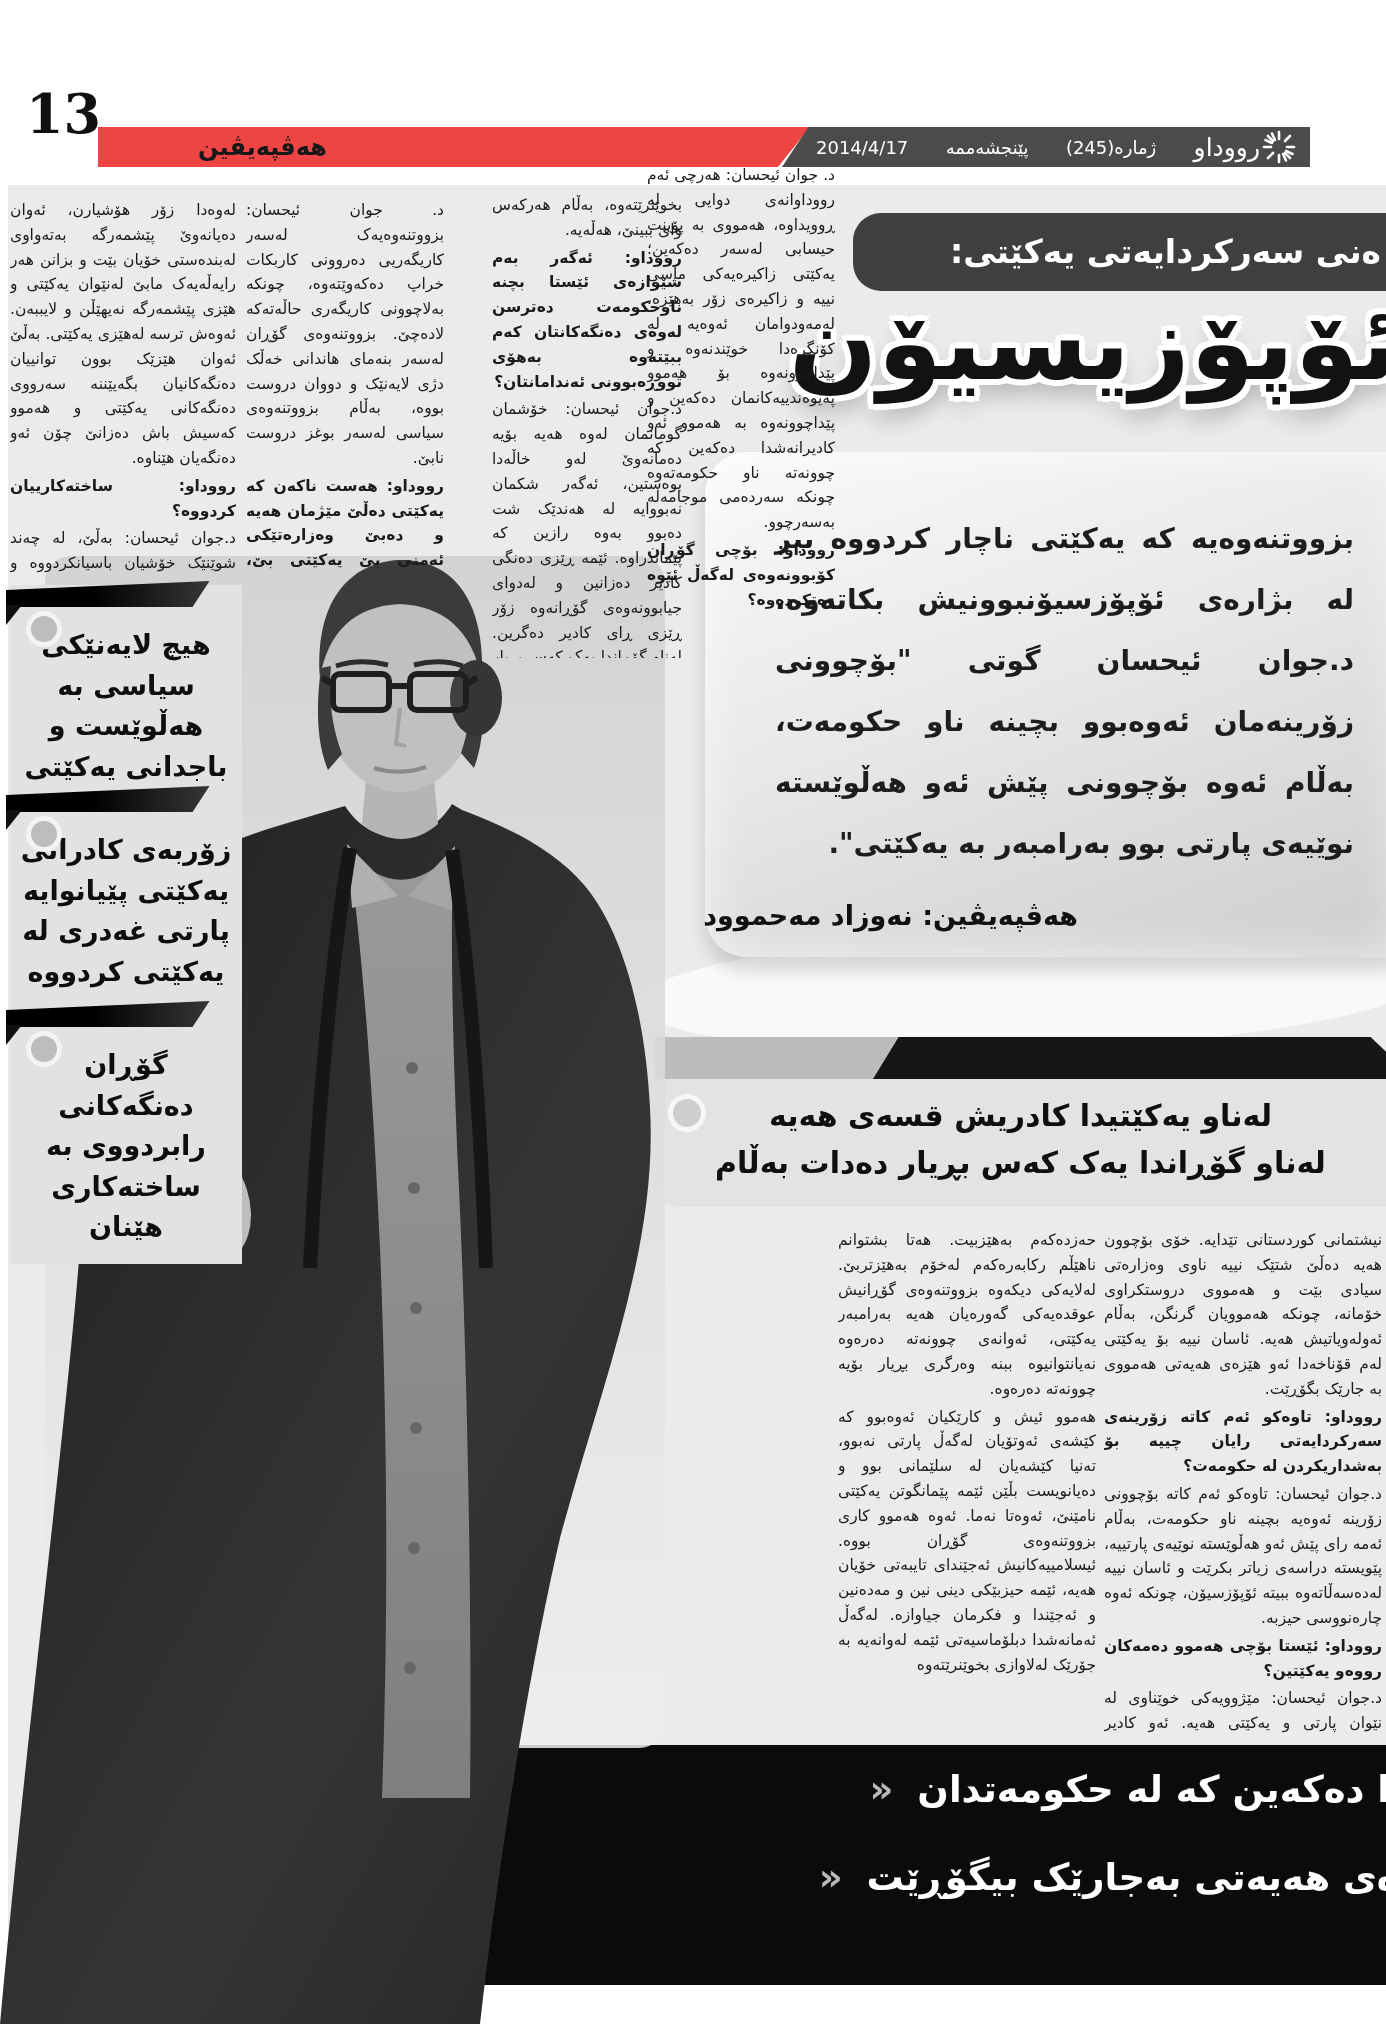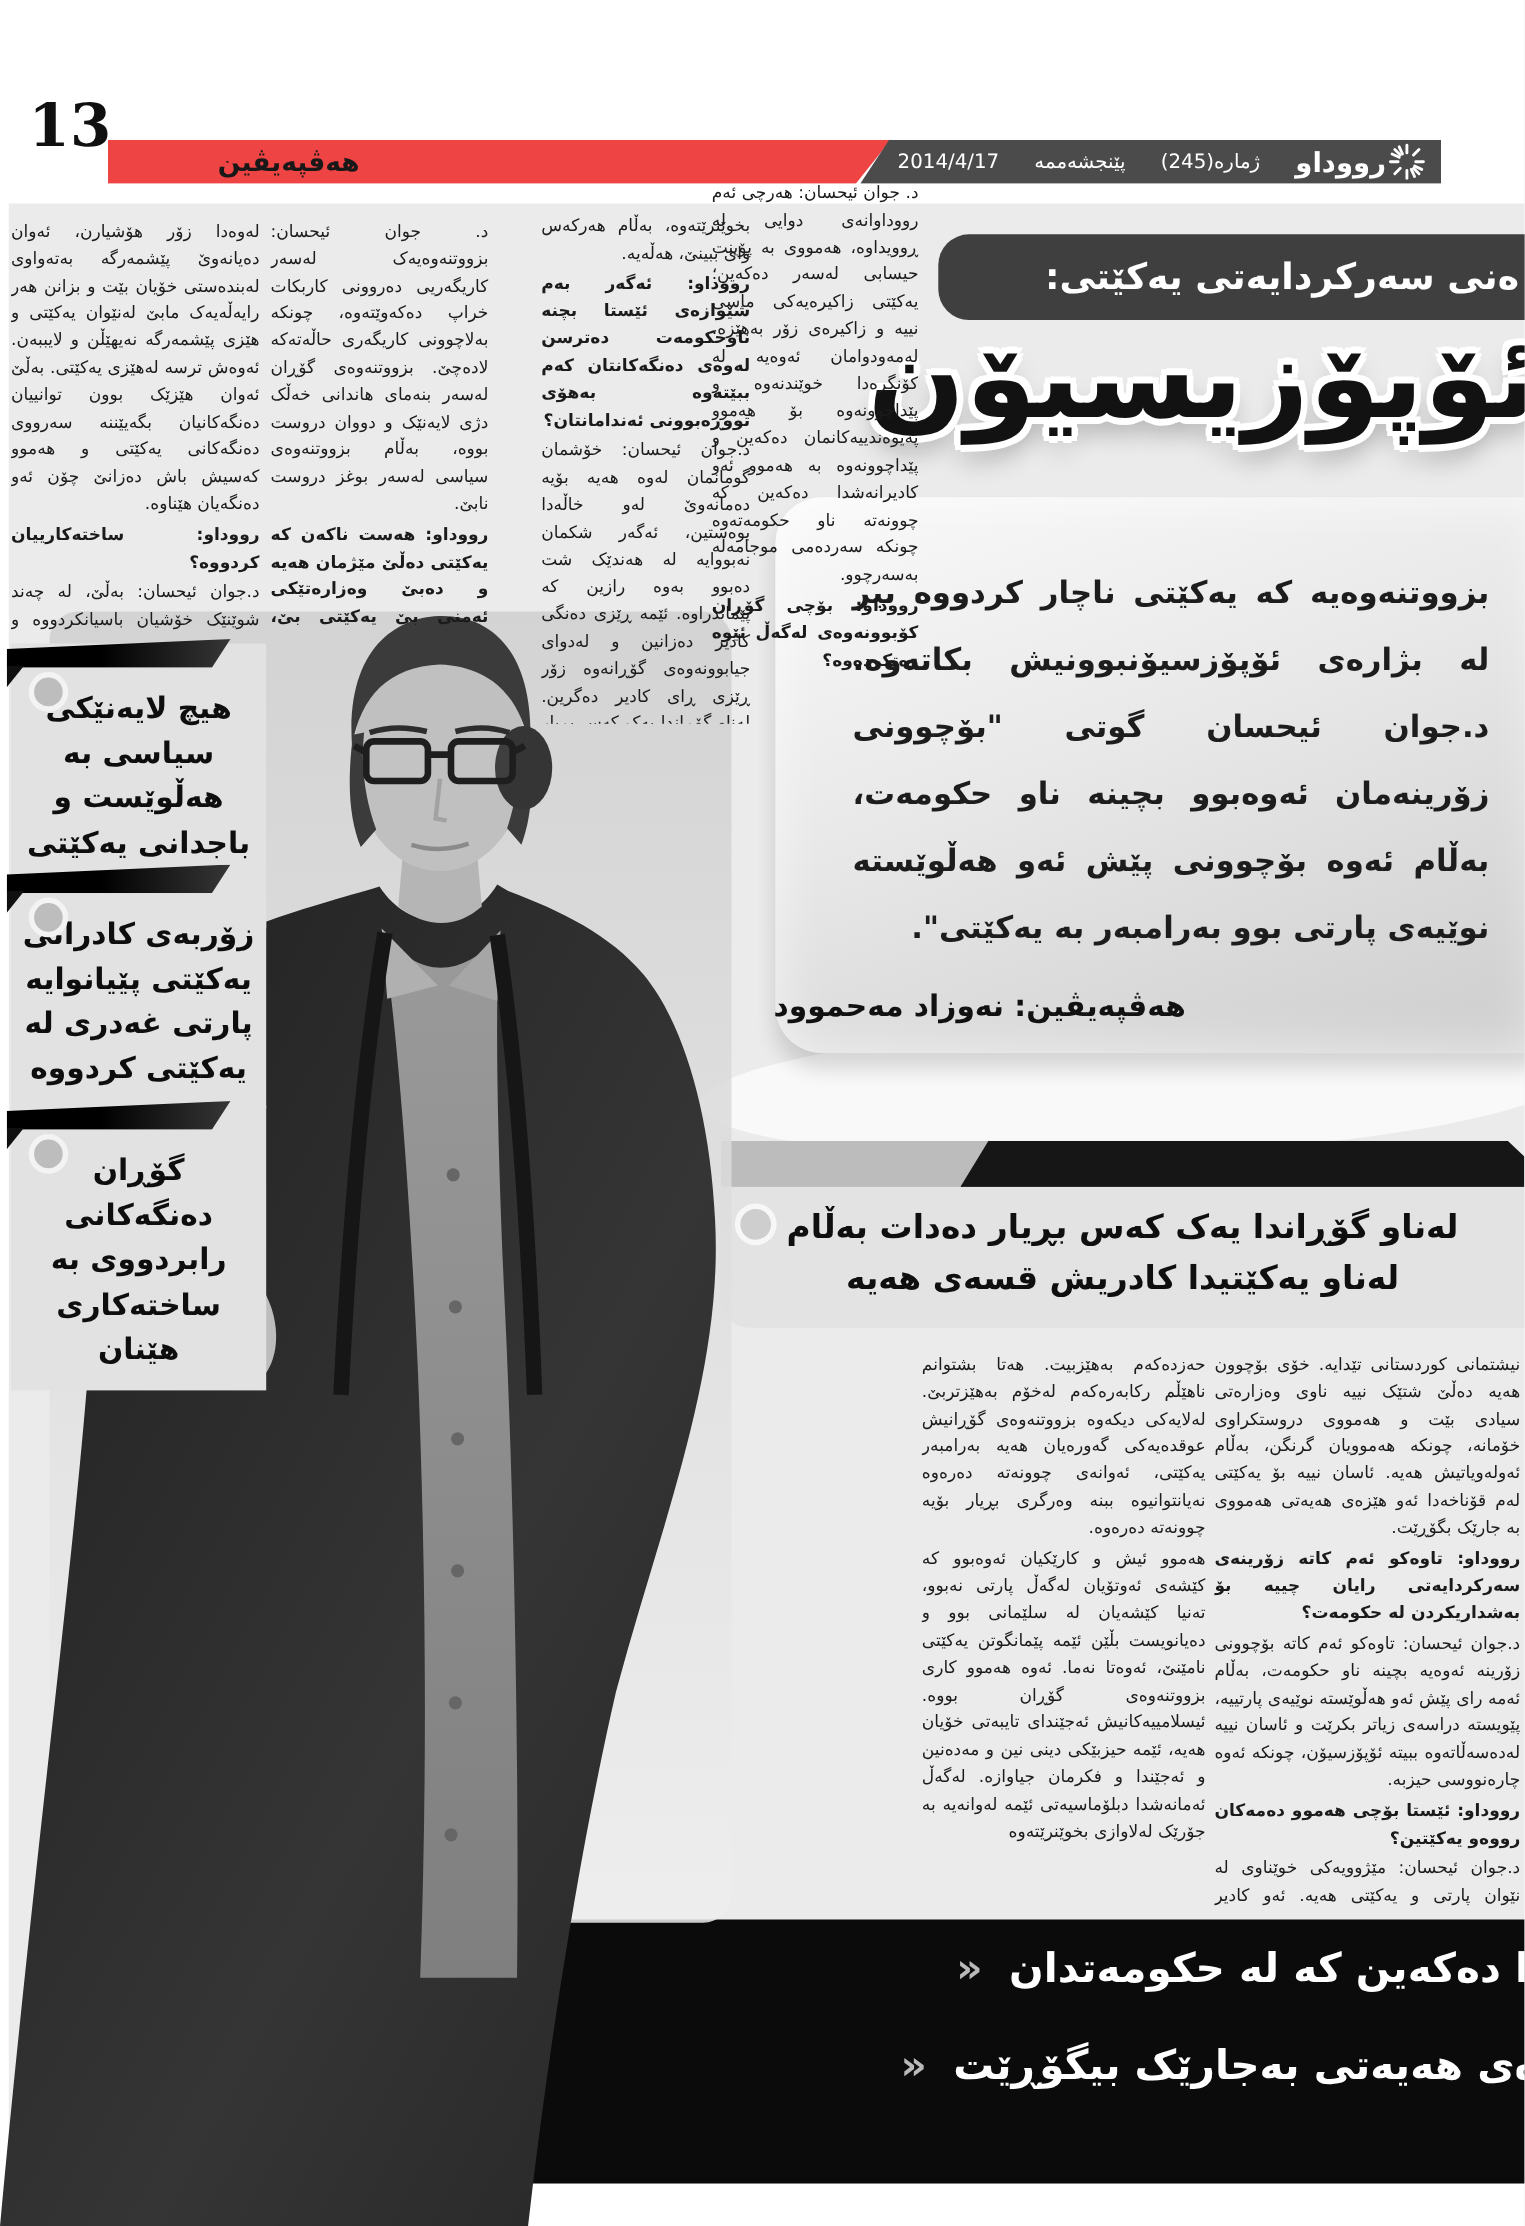--- a/index.html
+++ b/index.html
@@ -19,21 +19,21 @@
     padding-left:60px;box-sizing:border-box;direction:rtl;
   }
   .band-light .label{font-size:24px;font-weight:bold;color:#181818;padding-left:40px;}
   .band-dark{
     position:absolute;left:782px;top:127px;width:528px;height:40px;z-index:6;
     background:#4b4b4b;clip-path:polygon(5% 0,100% 0,100% 100%,0 100%);
     display:flex;align-items:center;justify-content:space-between;
     padding:0 14px 0 34px;box-sizing:border-box;color:#fff;font-size:18px;direction:ltr;
   }
   .logo{display:flex;align-items:center;gap:2px;direction:ltr;}
-  .logo b{font-size:25px;font-weight:bold;letter-spacing:1px;}
+  .logo b{font-size:25px;font-weight:normal;letter-spacing:1px;}
   .sunburst{width:34px;height:34px;}
   
   .content-bg{position:absolute;left:8px;top:185px;width:1378px;height:1800px;background:#ebebeb;z-index:0;}
   .sweep{position:absolute;left:636px;top:930px;width:790px;height:120px;background:#f9f9f9;
     border-radius:50%;transform:rotate(-2deg);z-index:2;}
   
   .kicker{
     position:absolute;left:853px;top:213px;width:646px;height:78px;z-index:3;
     background:#3f3f3f;border-radius:28px;color:#ffffff;
     font-size:33px;font-weight:bold;line-height:78px;direction:rtl;text-align:right;
@@ -173,22 +173,22 @@
   <span class="fold"></span>
   <span class="bullet"></span>
   <span>گۆڕان دەنگەکانی رابردووی بە ساختەکاری هێنان</span>
 </div>
 
 <div class="mid-ribbon">
   <span class="gray"></span>
   <span class="black"></span>
 </div>
 <div class="mid-box">
+  <div>لەناو یەکێتیدا کادریش قسەی هەیە</div>
   <div>لەناو گۆڕاندا یەک کەس بڕیار دەدات بەڵام</div>
-  <div>لەناو یەکێتیدا کادریش قسەی هەیە</div>
 </div>
 <div class="mid-bullet"></div>
 
 <div class="col col1">
     <p class="a">لەوەدا زۆر هۆشیارن، ئەوان دەیانەوێ پێشمەرگە بەتەواوی لەبندەستی خۆیان بێت و بزانن هەر رایەڵەیەک مابێ لەنێوان یەکێتی و هێزی پێشمەرگە نەیهێڵن و لایببەن. ئەوەش ترسە لەهێزی یەکێتی. بەڵێ ئەوان هێزێک بوون توانییان دەنگەکانیان بگەیێننە سەرووی دەنگەکانی یەکێتی و هەموو کەسیش باش دەزانێ چۆن ئەو دەنگەیان هێناوە.</p>
     <p class="q">رووداو: ساختەکارییان کردووە؟</p>
     <p class="a">د.جوان ئیحسان: بەڵێ، لە چەند شوێنێک خۆشیان باسیانکردووە و بیستوومانەتەوە، ساختەکارییان کردووە و ترسمان هەیە لەوەش کە ساختەکاری لەو هەڵبژاردنەی داهاتووش بکەن. ئەگەر یەکێتی تەنیا یەک کەسی تێدا بمێنێ، گۆڕان لەو یەک کەسەش دەترسێ.</p>
   </div>
 <div class="col col2">
     <p class="a">د. جوان ئیحسان: بزووتنەوەیەک لەسەر کاریگەریی دەروونی کاربکات خراپ دەکەوێتەوە، چونکە بەلاچوونی کاریگەری حاڵەتەکە لادەچێ. بزووتنەوەی گۆڕان لەسەر بنەمای هاندانی خەڵک دژی لایەنێک و دووان دروست بووە، بەڵام بزووتنەوەی سیاسی لەسەر بوغز دروست نابێ.</p>

